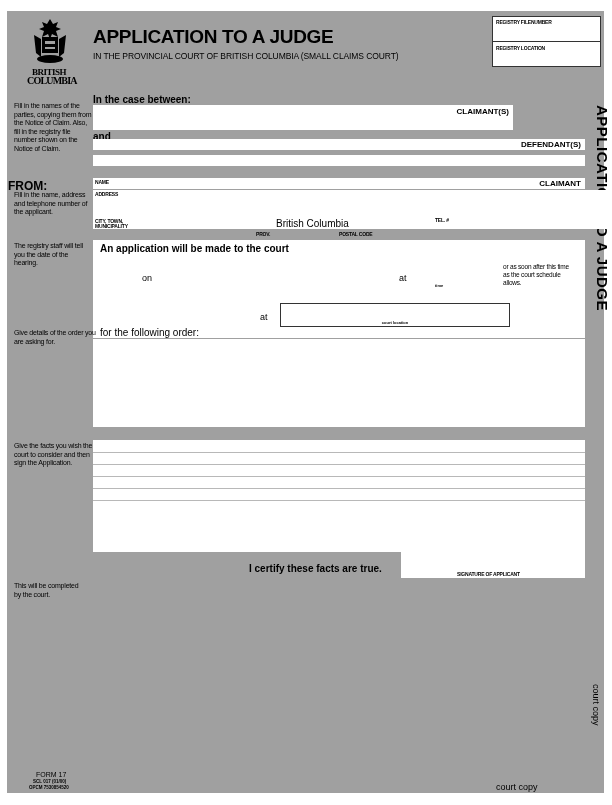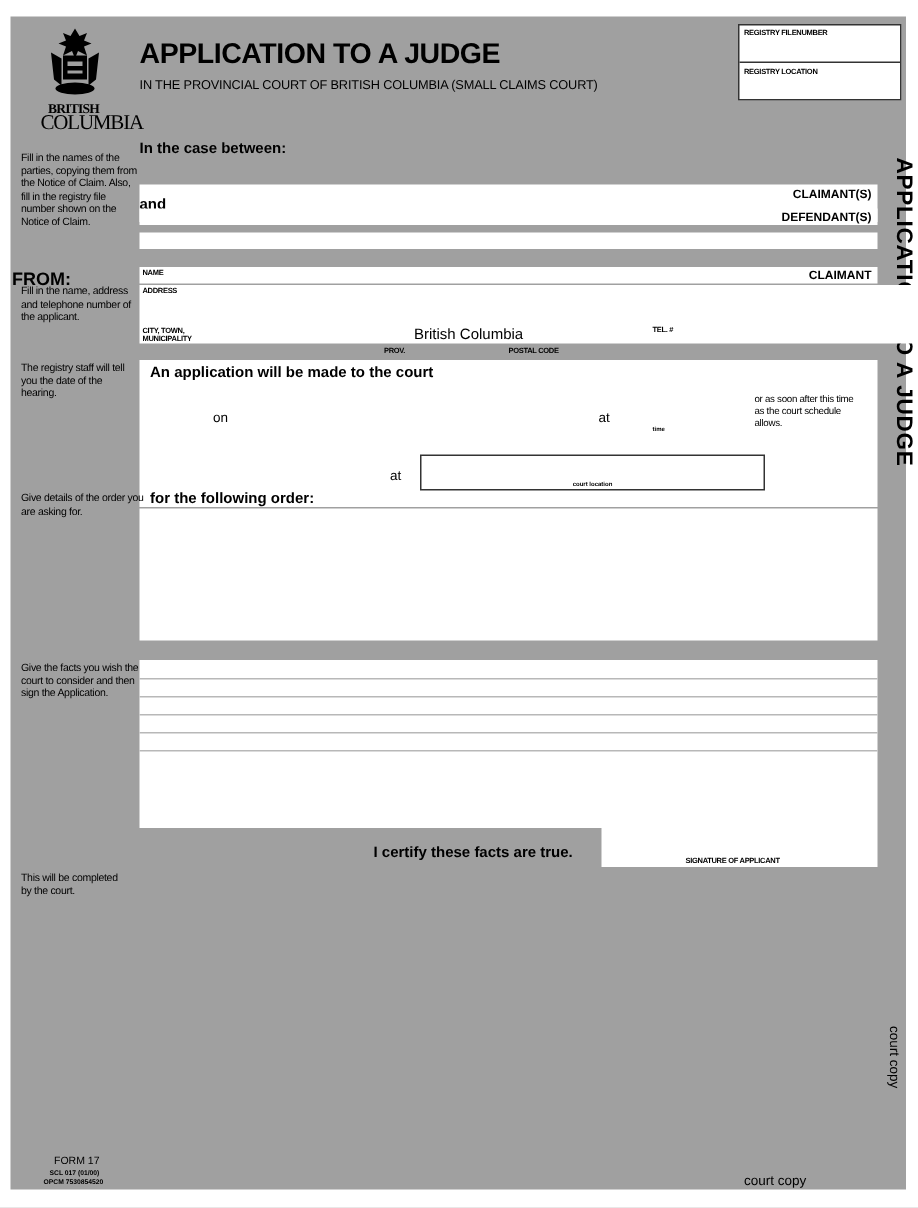--- a/index.html
+++ b/index.html
@@ -21,40 +21,40 @@
   <div class="abs" style="left:13px; top:6px; width:60px; height:70px;">
     <svg width="40" height="50" viewBox="0 0 40 50" style="position:absolute; left:10px; top:0;">
       <path d="M20 2 L23 7 L28 5 L26 10 L31 12 L26 14 L28 20 L22 17 L20 22 L18 17 L12 20 L14 14 L9 12 L14 10 L12 5 L17 7 Z" fill="#000"></path>
       <rect x="12" y="20" width="16" height="16" fill="#000"></rect>
       <path d="M4 18 L11 22 L11 40 L6 36 Z M36 18 L29 22 L29 40 L34 36 Z" fill="#000"></path>
       <ellipse cx="20" cy="42" rx="13" ry="4" fill="#000"></ellipse>
       <rect x="15" y="24" width="10" height="3" fill="#a0a0a0"></rect>
       <rect x="15" y="30" width="10" height="2" fill="#a0a0a0"></rect>
     </svg>
     <div style="position:absolute; left:12px; top:50px; font-family:'Liberation Serif',serif; font-size:9px; font-weight:bold; letter-spacing:-0.5px;">BRITISH</div>
-    <div style="position:absolute; left:7px; top:58px; font-family:'Liberation Serif',serif; font-size:14px; font-weight:normal; letter-spacing:-0.8px;">COLUMBIA</div>
+    <div style="position:absolute; left:7px; top:58px; font-family:'Liberation Serif',serif; font-size:10px; font-weight:bold; letter-spacing:-0.8px;">COLUMBIA</div>
   </div>
 
   <div class="abs" style="left:86px; top:15px; font-size:19px; font-weight:bold; letter-spacing:-0.3px;">APPLICATION TO A JUDGE</div>
   <div class="abs" style="left:86px; top:40px; font-size:8.5px; letter-spacing:-0.1px;">IN THE PROVINCIAL COURT OF BRITISH COLUMBIA (SMALL CLAIMS COURT)</div>
 
   <div class="abs white" style="left:485px; top:5px; width:109px; height:51px; border:1px solid #333; box-sizing:border-box;">
     <div style="position:absolute; left:0; top:0; width:107px; height:24px; border-bottom:1px solid #333;">
       <div class="lbl-tiny" style="left:3px; top:2px;">REGISTRY FILENUMBER</div>
     </div>
     <div style="position:absolute; left:0; top:25px; width:107px; height:24px;">
       <div class="lbl-tiny" style="left:3px; top:3px;">REGISTRY LOCATION</div>
     </div>
   </div>
 
   <div class="abs" style="left:587px; top:94px; writing-mode:vertical-rl; font-size:15px; font-weight:bold; letter-spacing:0.5px;">APPLICATION TO A JUDGE</div>
 
   <div class="hint" style="top:91px; width:78px;">Fill in the names of the parties, copying them from the Notice of Claim.  Also, fill in the registry file number shown on the Notice of Claim.</div>
   <div class="abs" style="left:86px; top:83px; font-size:10px; font-weight:bold;">In the case between:</div>
-  <div class="field" style="left:86px; top:112px; width:492px; height:25px;">
+  <div class="field" style="left:86px; top:94px; width:420px; height:25px;">
     <div class="abs" style="right:4px; top:2px; font-size:8px; font-weight:bold;">CLAIMANT(S)</div>
   </div>
   <div class="abs" style="left:86px; top:120px; font-size:10px; font-weight:bold;">and</div>
   <div class="field" style="left:86px; top:128px; width:492px; height:11px;">
     <div class="abs" style="right:4px; top:1px; font-size:8px; font-weight:bold;">DEFENDANT(S)</div>
   </div>
   <div class="field" style="left:86px; top:144px; width:492px; height:11px;"></div>
 
   <div class="abs" style="left:1px; top:168px; font-size:12px; font-weight:bold;">FROM:</div>
   <div class="hint" style="top:180px; width:80px;">Fill in the name, address and telephone number of the applicant.</div>
@@ -78,21 +78,21 @@
     <div class="abs" style="left:49px; top:33px; font-size:9px;">on</div>
     <input class="blank abs" style="left: 64px; top: 31px; width: 230px; height: 13px;">
     <div class="abs" style="left:306px; top:33px; font-size:9px;">at</div>
     <input class="blank abs" style="left: 318px; top: 31px; width: 90px; height: 13px;">
     <div class="abs" style="left:342px; top:43px; font-size:4px; font-weight:bold;">time</div>
     <div class="abs" style="left:410px; top:23px; width:68px; font-size:6.5px; line-height:8px; letter-spacing:-0.2px;">or as soon after this time  as the court schedule allows.</div>
     <div class="abs" style="left:167px; top:72px; font-size:9px;">at</div>
     <div class="abs" style="left:187px; top:63px; width:230px; height:24px; border:1px solid #333; box-sizing:border-box;">
       <div class="abs" style="left:0; right:0; bottom:1px; text-align:center; font-size:4px; font-weight:bold;">court location</div>
     </div>
-    <div class="abs" style="left:7px; top:87px; font-size:10px; font-weight:bold;">for the following order:</div>
+    <div class="abs" style="left:7px; top:87px; font-size:10px; font-weight:normal;">for the following order:</div>
   </div>
 
   <div class="hint" style="top:318px; width:82px;">Give details of the order you are asking for.</div>
   <div class="field" style="left:86px; top:328px; width:492px; height:88px;"></div>
 
   <div class="hint" style="top:431px; width:80px;">Give the facts you wish the court to consider and then sign the Application.</div>
   <div class="field" style="left:86px; top:429px; width:492px; height:112px;">
     <div class="rule" style="left:0; right:0; top:12px;"></div>
     <div class="rule" style="left:0; right:0; top:24px;"></div>
     <div class="rule" style="left:0; right:0; top:36px;"></div>

